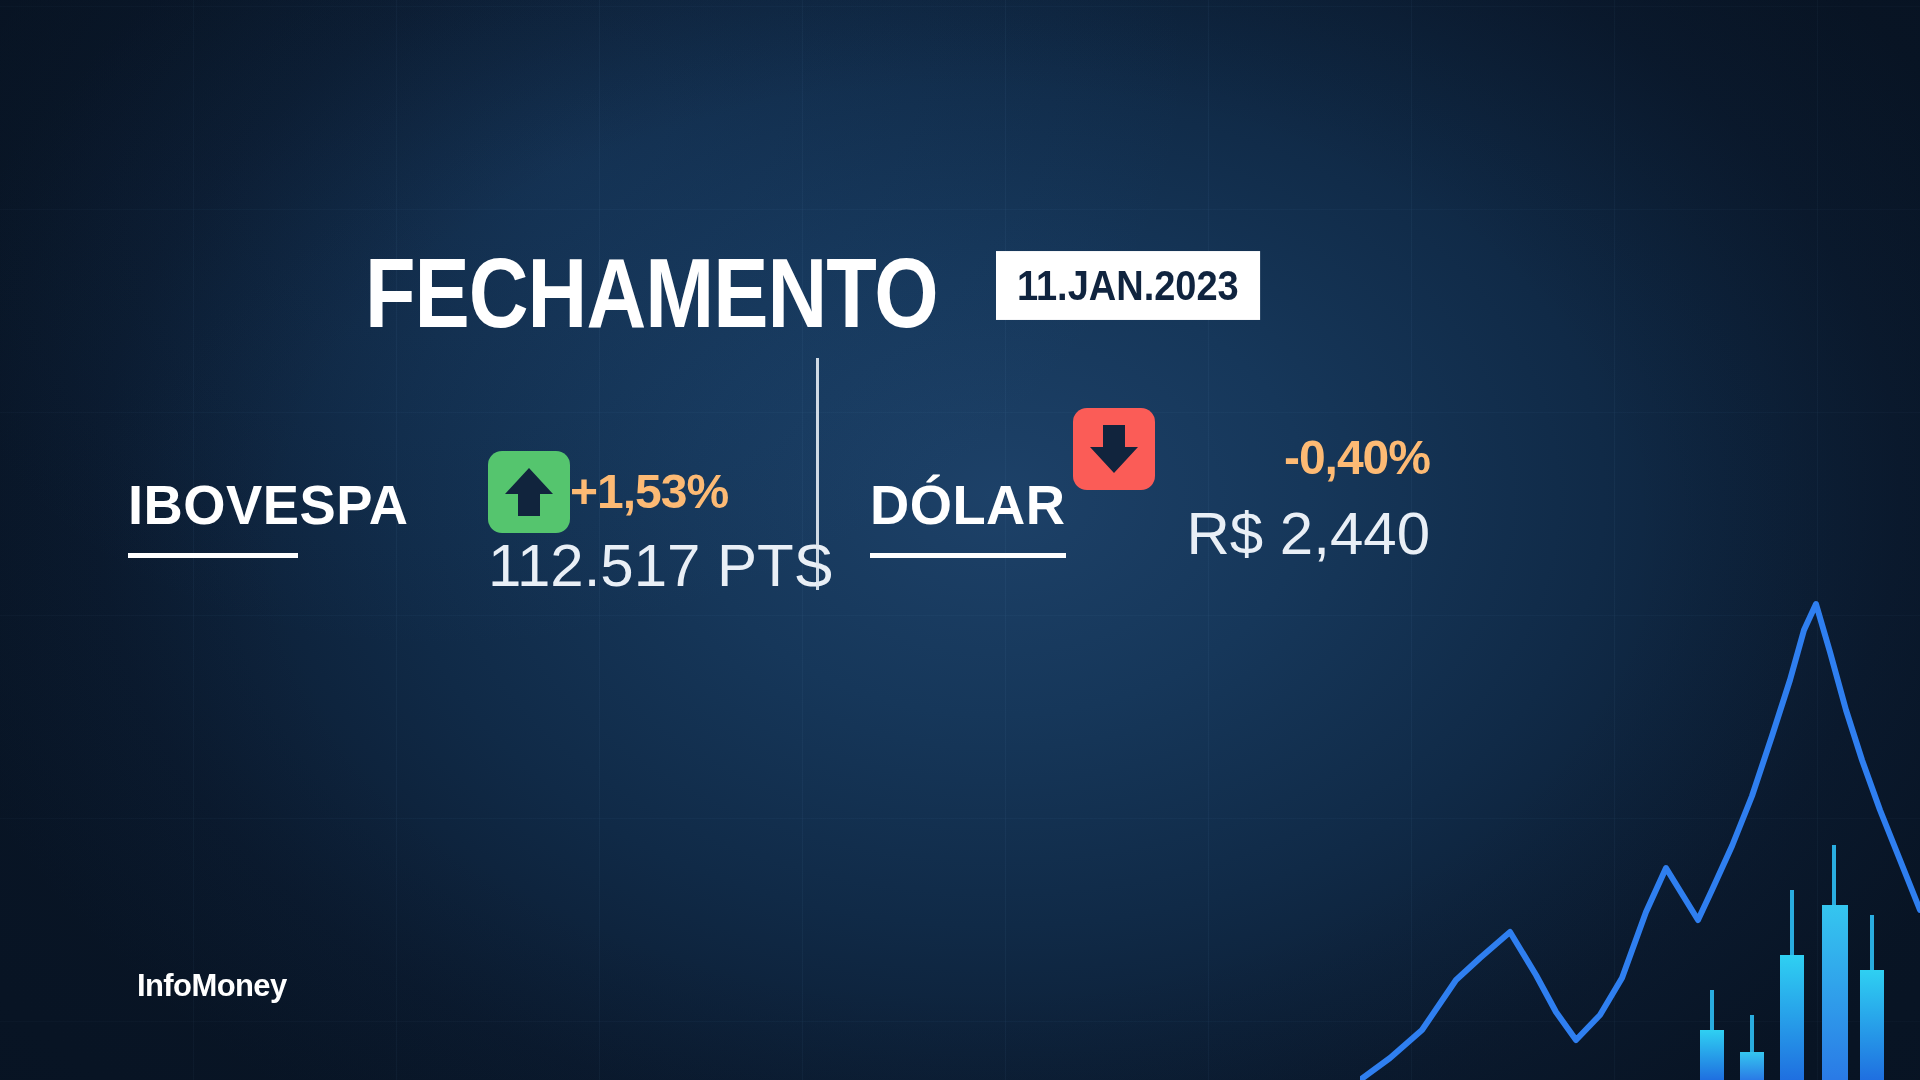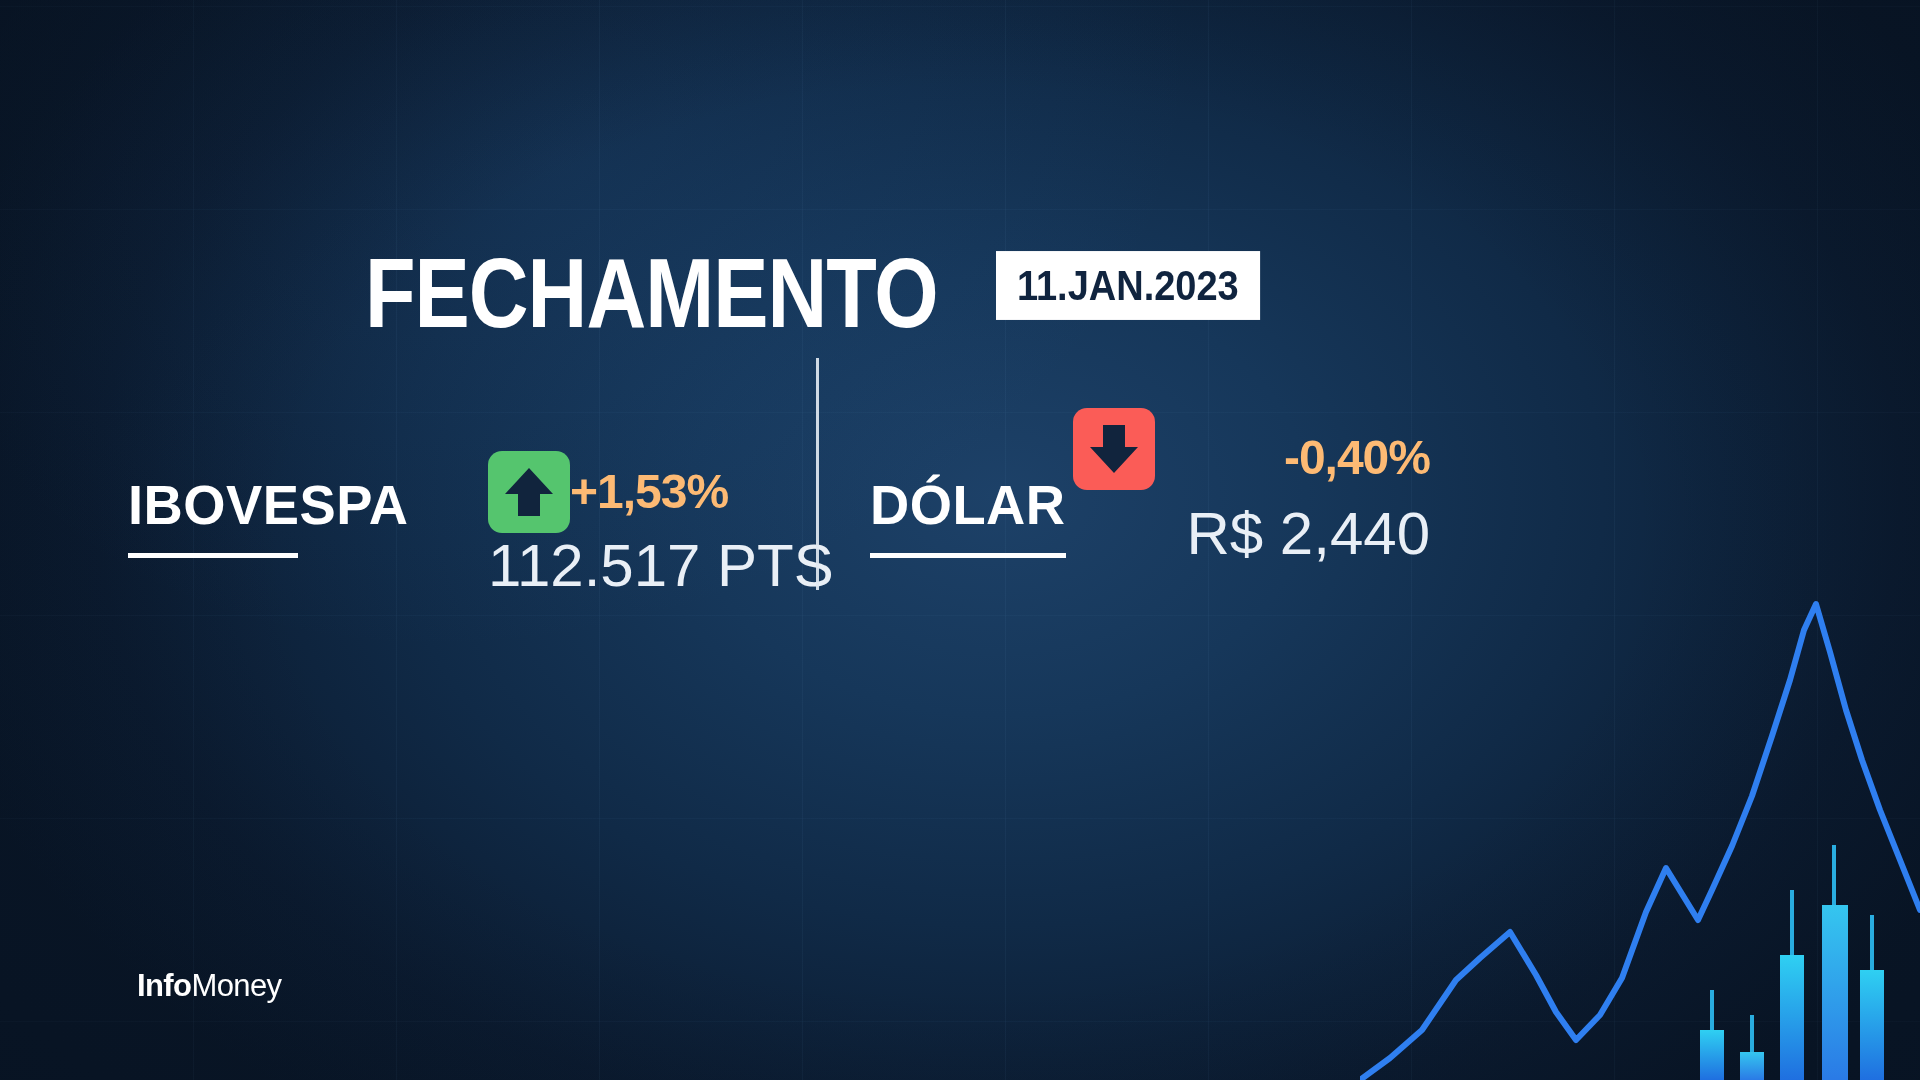--- a/index.html
+++ b/index.html
@@ -132,21 +132,21 @@
 
   
   #logo {
     position:absolute; left:137px; top:968px;
     color:#ffffff;
     font-weight:bold;
     font-size:31px;
     letter-spacing:-0.6px;
     white-space:nowrap;
   }
-  #logo .mny { font-weight:normal; }
+  #logo .mny { font-weight:bold; }
 
   
   #chart {
     position:absolute; right:0; bottom:0;
     width:560px; height:520px;
     overflow:hidden;
   }
   #chart svg { display:block; }
 </style>
 </head>

